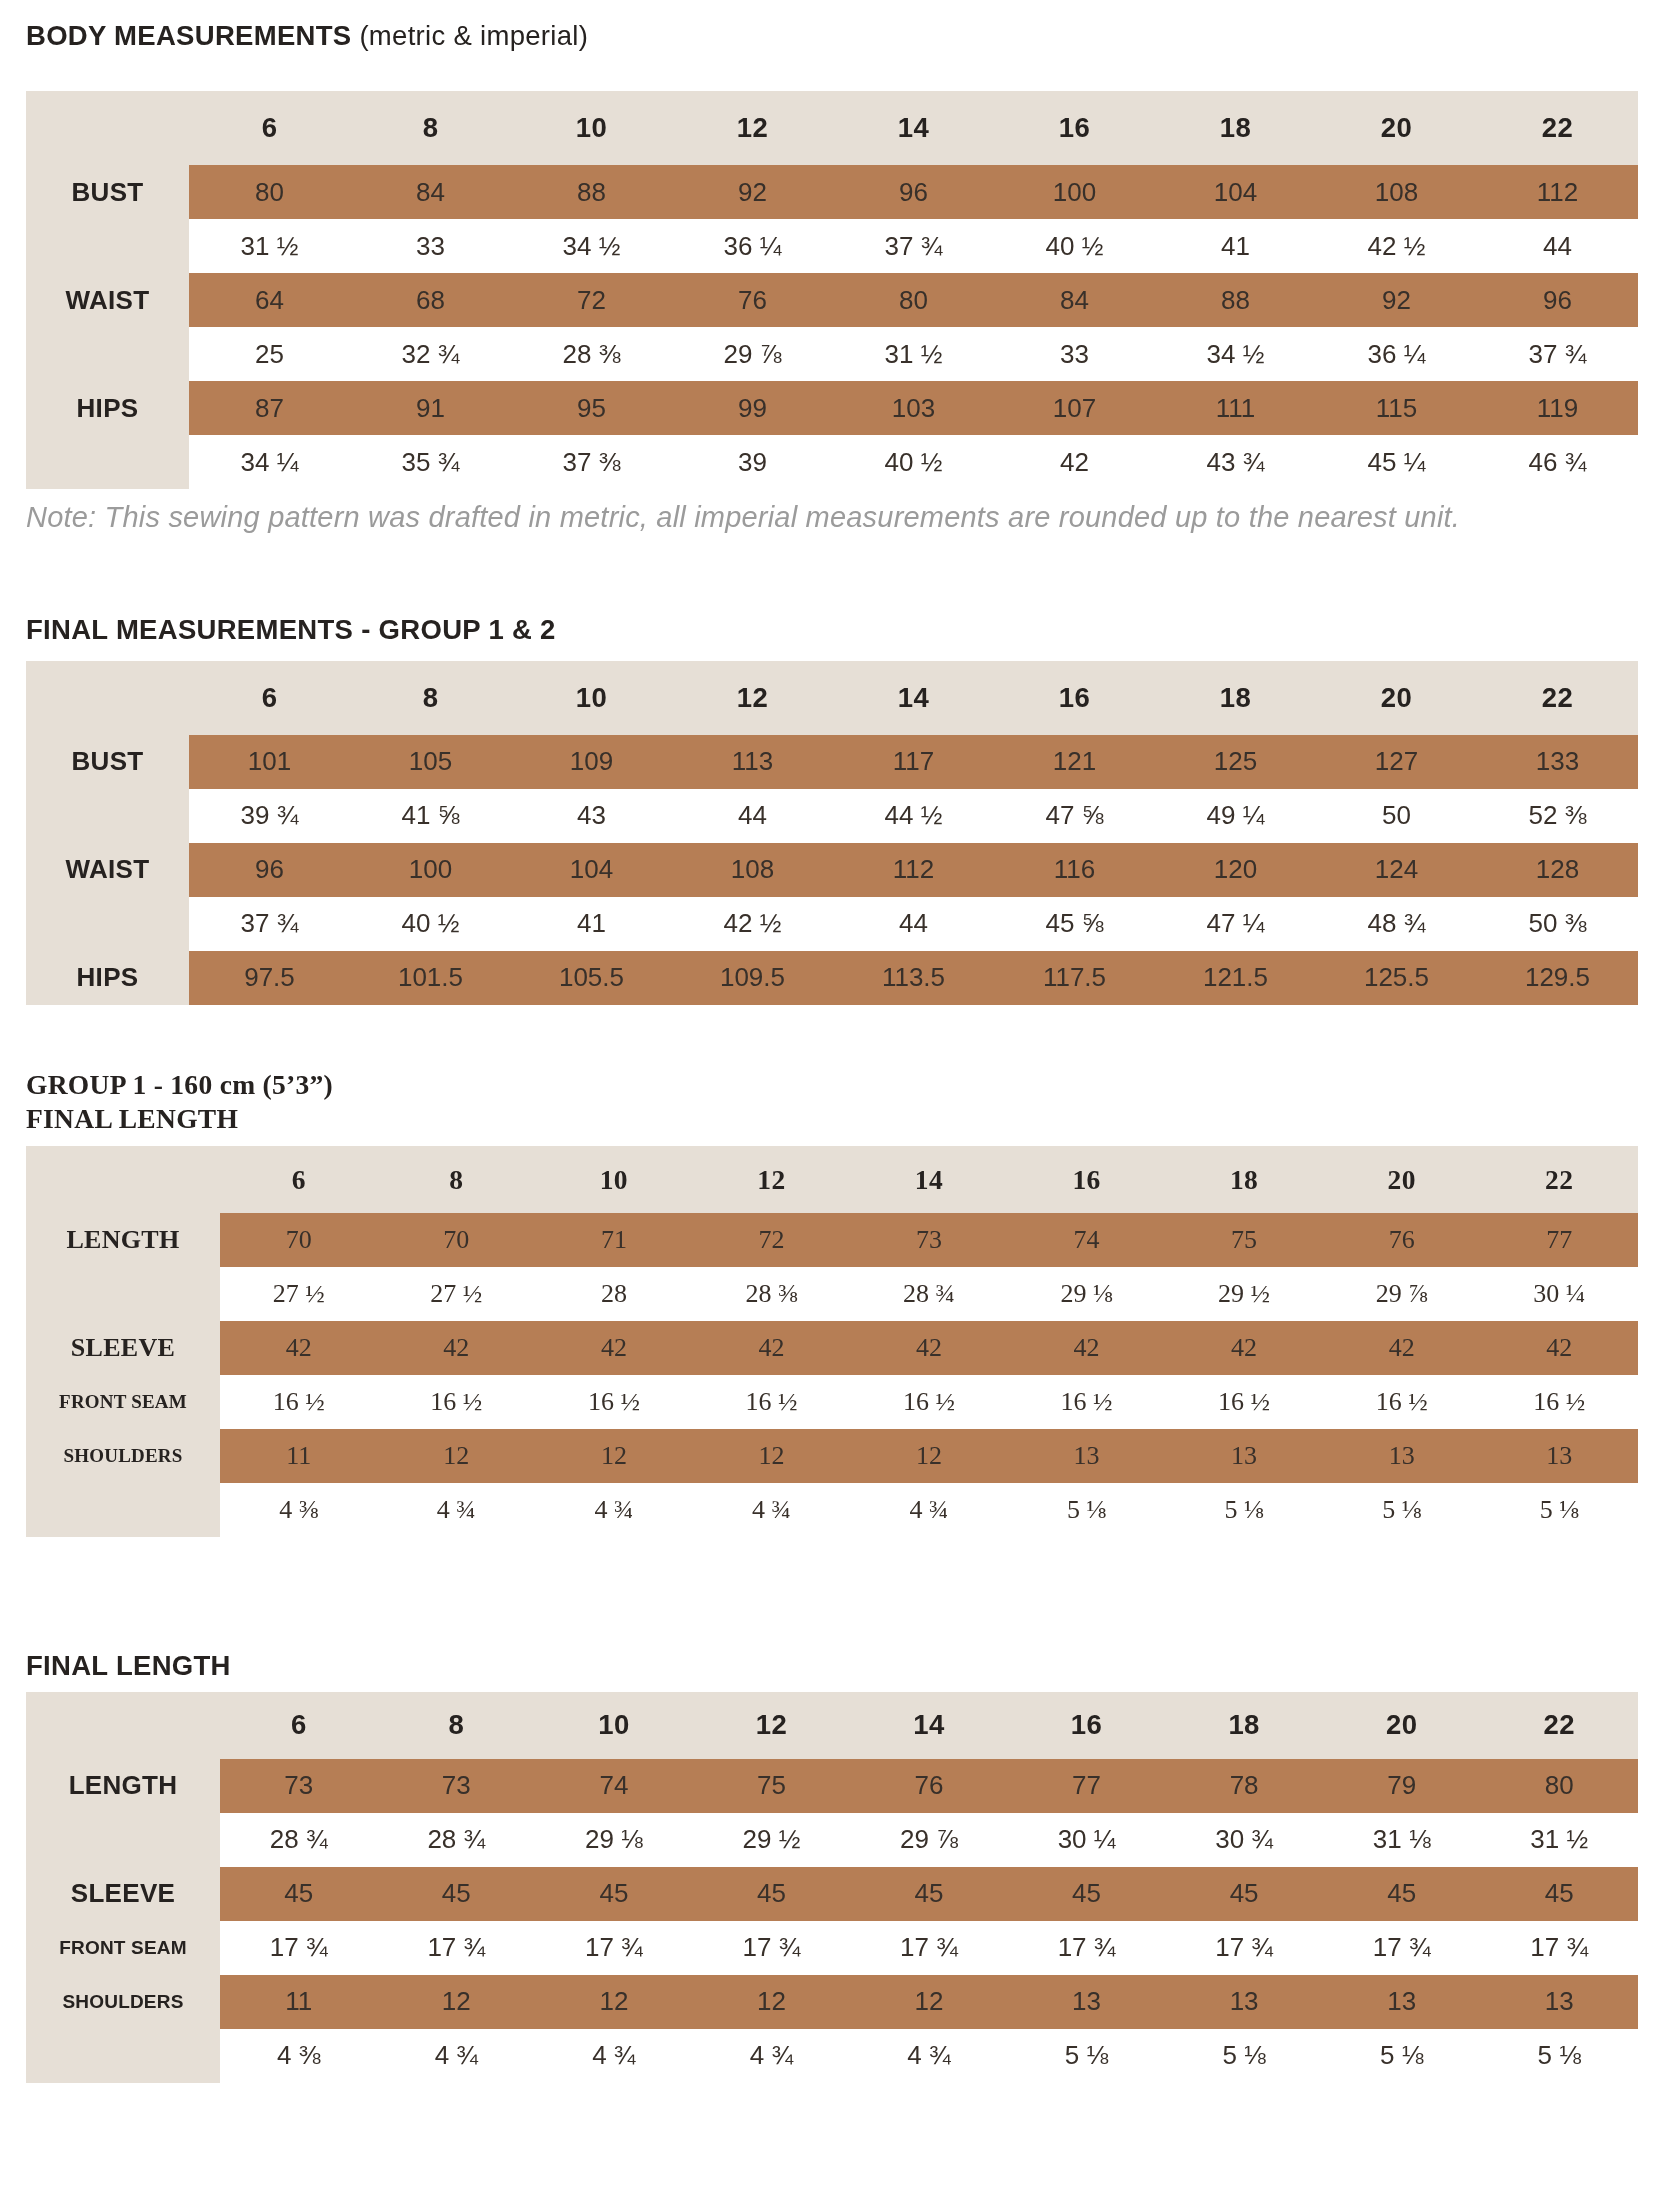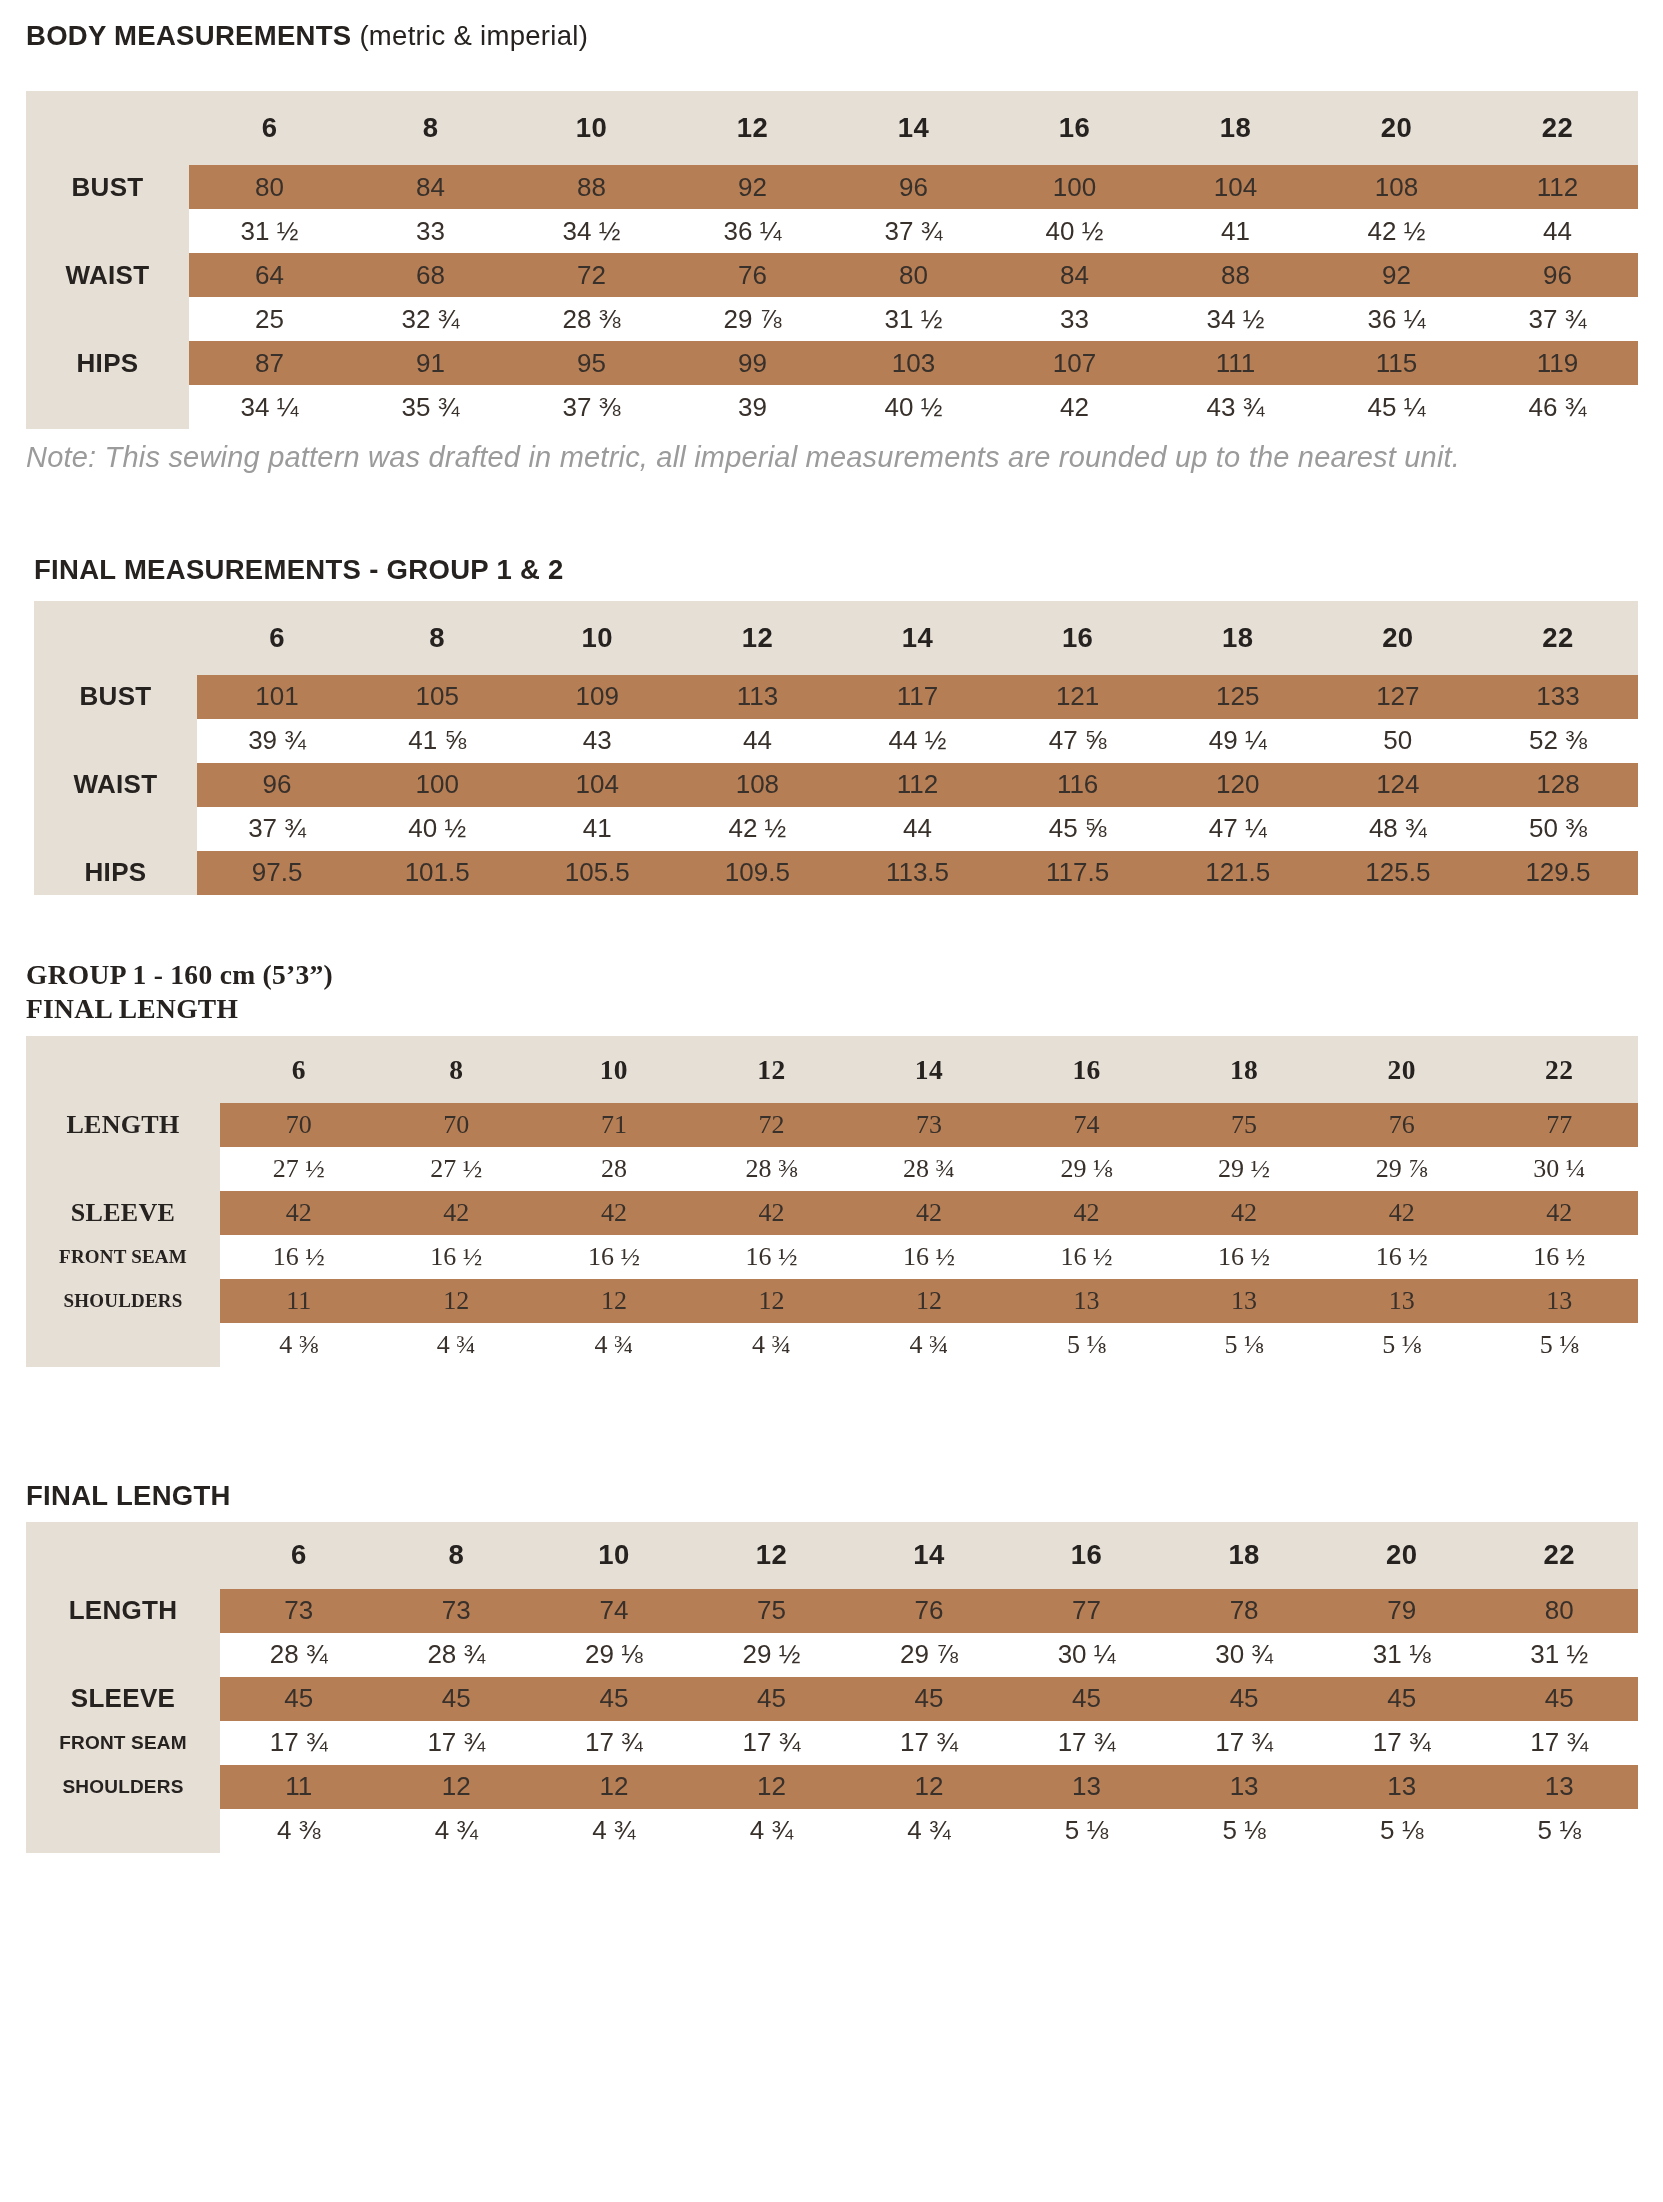--- a/index.html
+++ b/index.html
@@ -8,32 +8,32 @@
   section{display:block;}
   .heading{color:var(--heading,#262220);font-weight:bold;font-size:27.5px;line-height:34px;letter-spacing:0.3px;}
   .heading-line{white-space:nowrap;}
   .hb{font-weight:bold;}
   .hn{font-weight:normal;}
   .table{width:100%;}
   .row{display:grid;grid-template-columns:163px repeat(9,1fr);}
   .sec3 .row,.sec4 .row{grid-template-columns:194px repeat(9,1fr);}
   .header-row{height:74px;background:var(--beige,#e6dfd6);}
   .sec3 .header-row,.sec4 .header-row{height:67px;}
-  .data-row{height:44px;}
+  .data-row{height:54px;}
   .cell{display:flex;align-items:center;justify-content:center;text-align:center;}
   .size-cell{font-weight:bold;font-size:27.5px;color:var(--heading,#262220);letter-spacing:0.4px;}
   .label-cell{background:var(--beige,#e6dfd6);font-weight:bold;font-size:26px;color:var(--heading,#262220);letter-spacing:0.3px;}
   .label-small{font-size:19px;letter-spacing:0.2px;}
   .value-cell{font-size:26px;color:var(--value,#38302a);}
   .metric .value-cell{background:var(--brown,#b67e55);}
   .imperial .value-cell{background:#ffffff;}
   .note{color:var(--note,#9b9b9b);font-style:italic;font-weight:normal;font-size:29px;margin:12px 0 0 0;letter-spacing:0.2px;white-space:nowrap;}
   .sec1 .heading{margin-top:0;}
   .sec1 .table{margin-top:38px;}
-  .sec2{margin-top:79px;margin-left:8px;}
+  .sec2{margin-top:79px;}
   .sec2 .table{margin-top:13.8px;}
   .sec3{margin-top:63px;font-family:Liberation Serif, serif;}
   .sec3 .table{margin-top:10.3px;}
   .sec4{margin-top:112px;}
   .sec4 .table{margin-top:8.6px;}
 </style>
 </head>
 <body>
 
 <main class="page" id="page">

